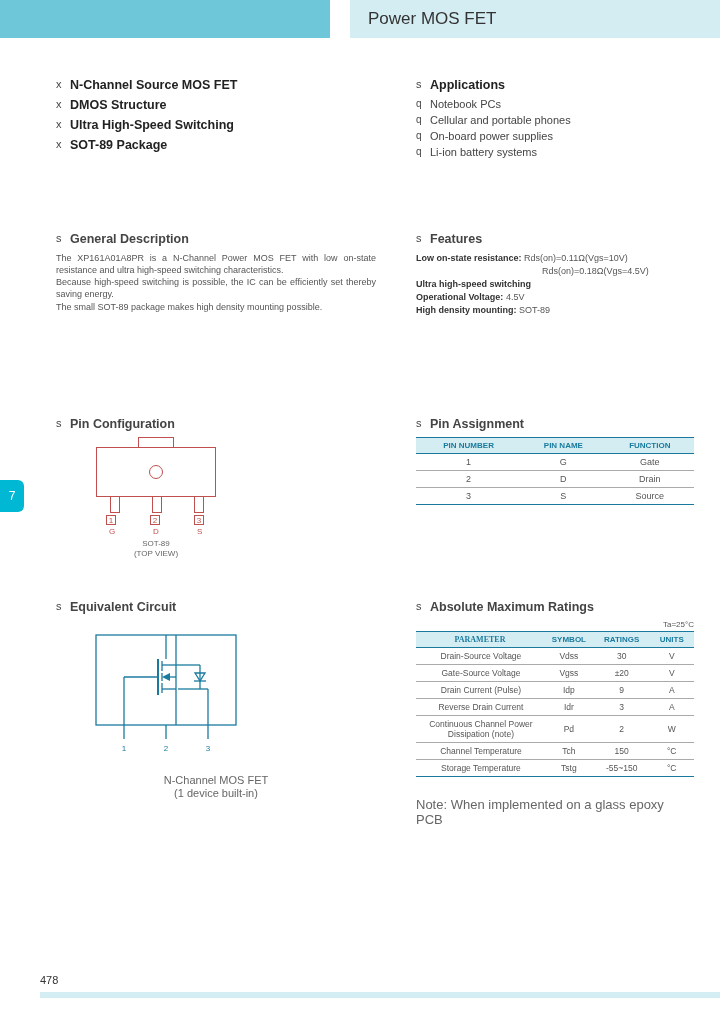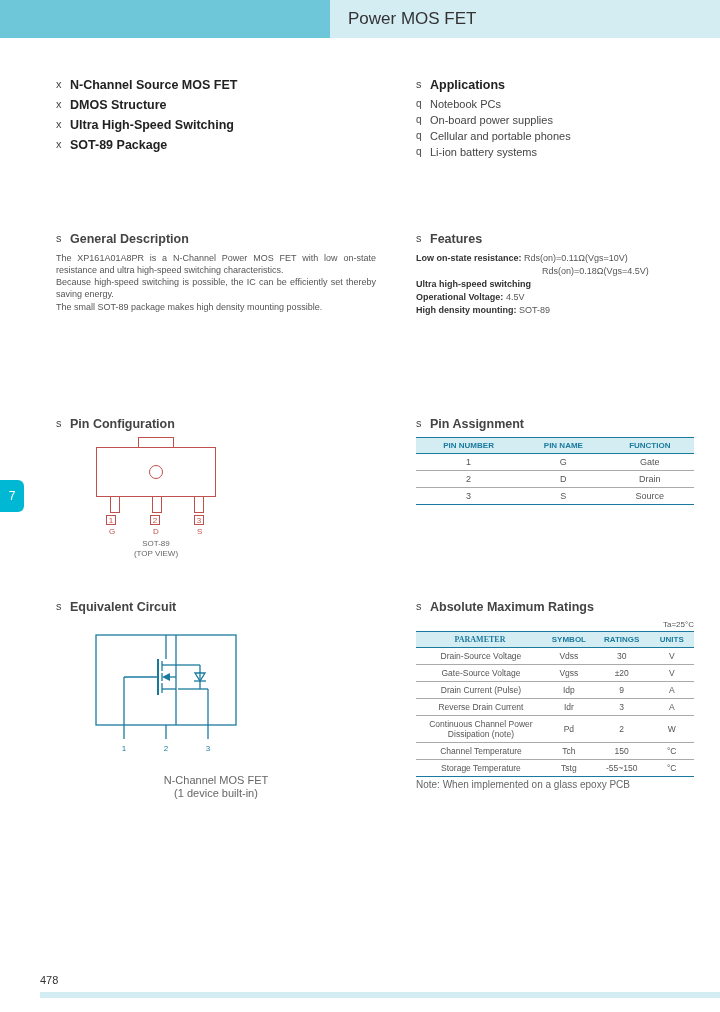--- a/index.html
+++ b/index.html
@@ -9,20 +9,21 @@
     font-family: Arial, Helvetica, sans-serif;
     background: #fff;
     position: relative;
     font-size: 10px;
     color: #333;
   }
   .header-bar {
     width: 100%;
     height: 38px;
     display: flex;
+    gap: 20px;
   }
   .header-left {
     width: 330px;
     height: 38px;
     background: #6ec6d9;
   }
   .header-right {
     flex: 1;
     height: 38px;
     background: #d4edf3;
@@ -255,23 +256,23 @@
   .ratings-table td {
     padding: 3px 4px;
     text-align: center;
     border-bottom: 0.8px solid #aaa;
     color: #555;
   }
   .ratings-table td:first-child { text-align: center; padding-left: 6px; }
   .ratings-table tr.thick-above td { border-top: 1.2px solid #1a7a9e; }
   .ratings-table tr:last-child td { border-bottom: 1.2px solid #1a7a9e; }
   .ratings-note {
-    font-size: 10px;
+    font-size: 13px;
     color: #666;
-    margin-top: 2px;
+    margin-top: 20px;
   }
   .ratings-temp {
     font-size: 8px;
     color: #555;
     text-align: right;
     margin-bottom: -2px;
   }
   
   .eqcirc-box {
     margin-top: 10px;
@@ -325,22 +326,22 @@
         <li>N-Channel Source MOS FET</li>
         <li>DMOS Structure</li>
         <li>Ultra High-Speed Switching</li>
         <li>SOT-89 Package</li>
       </ul>
     </div>
     <div class="col-right">
       <div class="app-heading">Applications</div>
       <ul class="app-list">
         <li>Notebook PCs</li>
+        <li>Cellular and portable phones</li>
         <li>On-board power supplies</li>
-        <li>Cellular and portable phones</li>
         <li>Li-ion battery systems</li>
       </ul>
     </div>
   </div>
 
   <div class="two-col" style="margin-top:70px;">
     <div class="col-left">
       <div class="section-heading">General Description</div>
       <div class="description-text">The XP161A01A8PR is a N-Channel Power MOS FET with low on-state resistance and ultra high-speed switching characteristics.<br>Because high-speed switching is possible, the IC can be efficiently set thereby saving energy.<br>The small SOT-89 package makes high density mounting possible.</div>
     </div>

